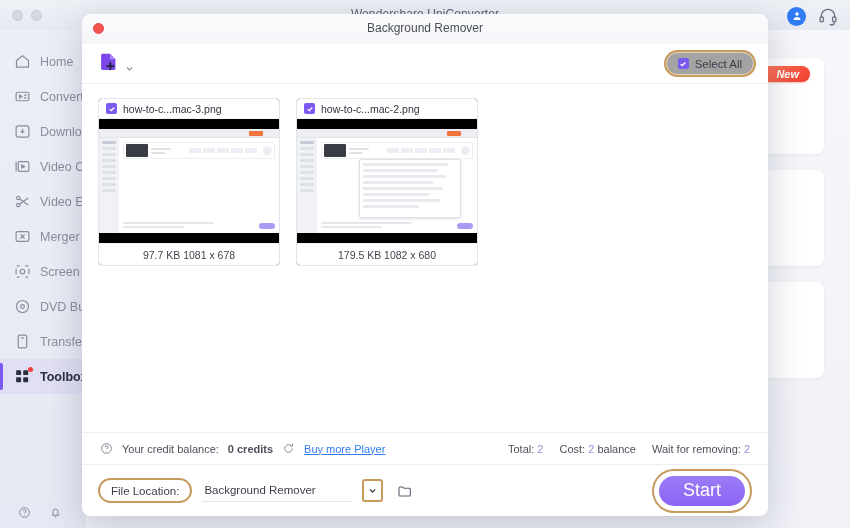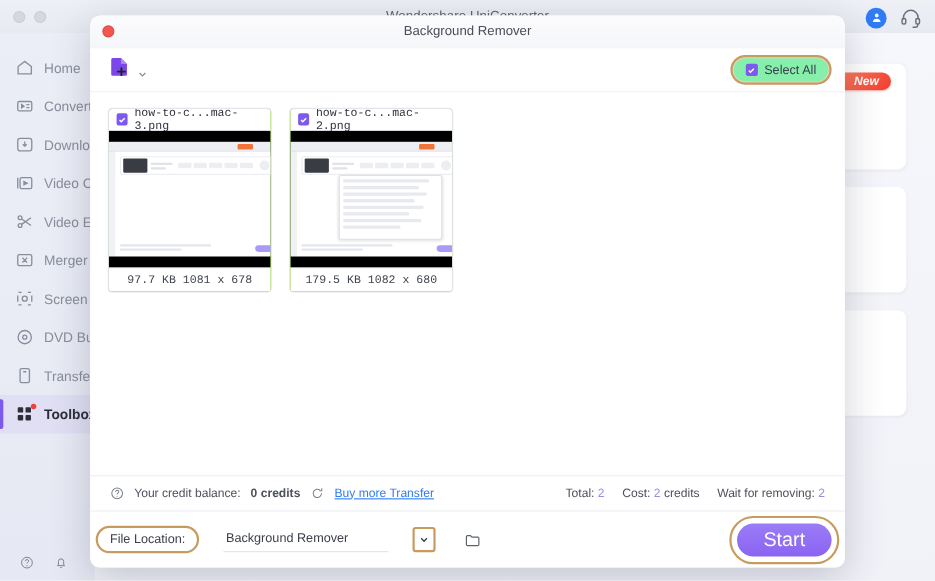--- a/index.html
+++ b/index.html
@@ -116,41 +116,41 @@
     border-bottom: 1px solid #eceef2;
     background: #fff;
   }
   .addfile-wrap { display: flex; align-items: center; gap: 5px; }
   .chev-sm { width: 9px; height: 9px; color: #8a8e9c; }
   .tb-right { display: flex; align-items: center; gap: 10px; }
   .pillbtn {
     display: flex; align-items: center; gap: 6px;
     height: 23px; padding: 0 11px;
     border: 1px solid #dcdfe6; border-radius: 12px;
-    font-size: 11.5px; color: #3b3f4a; background: #86efac;
+    font-size: 11.5px; color: #3b3f4a; background: #a3a3a3;
   }
   .pillbtn.highlight {
     box-shadow: 0 0 0 2px #c79a5e; border-color: #e6d6bd;
   }
   .cbx {
     width: 11px; height: 11px; border-radius: 2px;
     background: #7c5af0; display: inline-flex;
     align-items: center; justify-content: center;
   }
   .cbx svg { width: 8px; height: 8px; }
 
   
   .file-area {
     flex: 1 1 auto; background: #fff;
     padding: 14px 16px; display: flex; gap: 16px; align-items: flex-start;
     overflow: hidden;
   }
   .filecard {
-    width: 149px; border: 1px solid #e2e5ea; border-radius: 4px;
-    overflow: hidden; background: #84cc16; font-family: Liberation Mono, monospace;
+    width: 182px; border: 1px solid #e2e5ea; border-radius: 4px;
+    overflow: hidden; background: #be185d;
   }
   .fc-head {
     height: 20px; display: flex; align-items: center; gap: 6px;
     padding: 0 7px; font-size: 10.5px; color: #2f333d;
     background: #fff; border-bottom: 1px solid #f0f1f4;
   }
   .fc-thumb { height: 124px; background: #000; position: relative; overflow: hidden; }
   .mini {
     position: absolute; left: 0; right: 0; top: 10px; bottom: 10px;
     background: #f7f7fa;
@@ -193,22 +193,22 @@
   }
   .cr-left { display: flex; align-items: center; gap: 9px; }
   .cr-right { margin-left: auto; display: flex; gap: 16px; color: #4d515c; }
   .accent-num { color: #9b8fd6; }
   .link { color: #2f7cf6; text-decoration: underline; font-size: 11px; }
   .ic20 { width: 13px; height: 13px; color: #7a7f8c; flex: 0 0 13px; }
 
   
   .action-row {
     flex: 0 0 52px; height: 52px;
-    display: flex; align-items: center; padding: 0 5px;
-    border-top: 1px solid #eceef2; background: #fff; gap: 22px;
+    display: flex; align-items: center; padding: 0 16px;
+    border-top: 1px solid #eceef2; background: #fff; gap: 10px;
   }
   .loc-label {
     display: flex; align-items: center; height: 25px; padding: 0 11px;
     font-size: 11.5px; color: #3b3f4a;
     border: 2px solid #c79a5e; border-radius: 13px;
   }
   .loc-input {
     width: 150px; height: 22px; border: none; border-bottom: 1px solid #e3e5ea;
     font-size: 11.5px; color: #3b3f4a; background: transparent; outline: none;
     font-family: "Liberation Sans", sans-serif; padding: 0 2px;
@@ -561,31 +561,31 @@
             </svg>
         </span>
         <span>Your credit balance:</span>
         <strong>0 credits</strong>
         <span class="ic20">
           <svg viewBox="0 0 24 24" fill="none" stroke="currentColor" stroke-width="1.7">
               <path d="M19 12a7 7 0 11-2.6-5.4"></path>
               <path d="M19.4 3.5v4h-4"></path>
             </svg>
         </span>
-        <a class="link" href="#">Buy more Transfer</a>
+        <a class="link" href="#">Buy more Player</a>
       </div>
       <div class="cr-right">
         <span>
           <span>Total:</span>
           <span class="accent-num">2</span>
         </span>
         <span>
           <span>Cost:</span>
           <span class="accent-num">2</span>
-          <span>credits</span>
+          <span>balance</span>
         </span>
         <span>
           <span>Wait for removing:</span>
           <span class="accent-num">2</span>
         </span>
       </div>
     </div>
 
     <div class="action-row">
       <div class="loc-label">File Location:</div>

